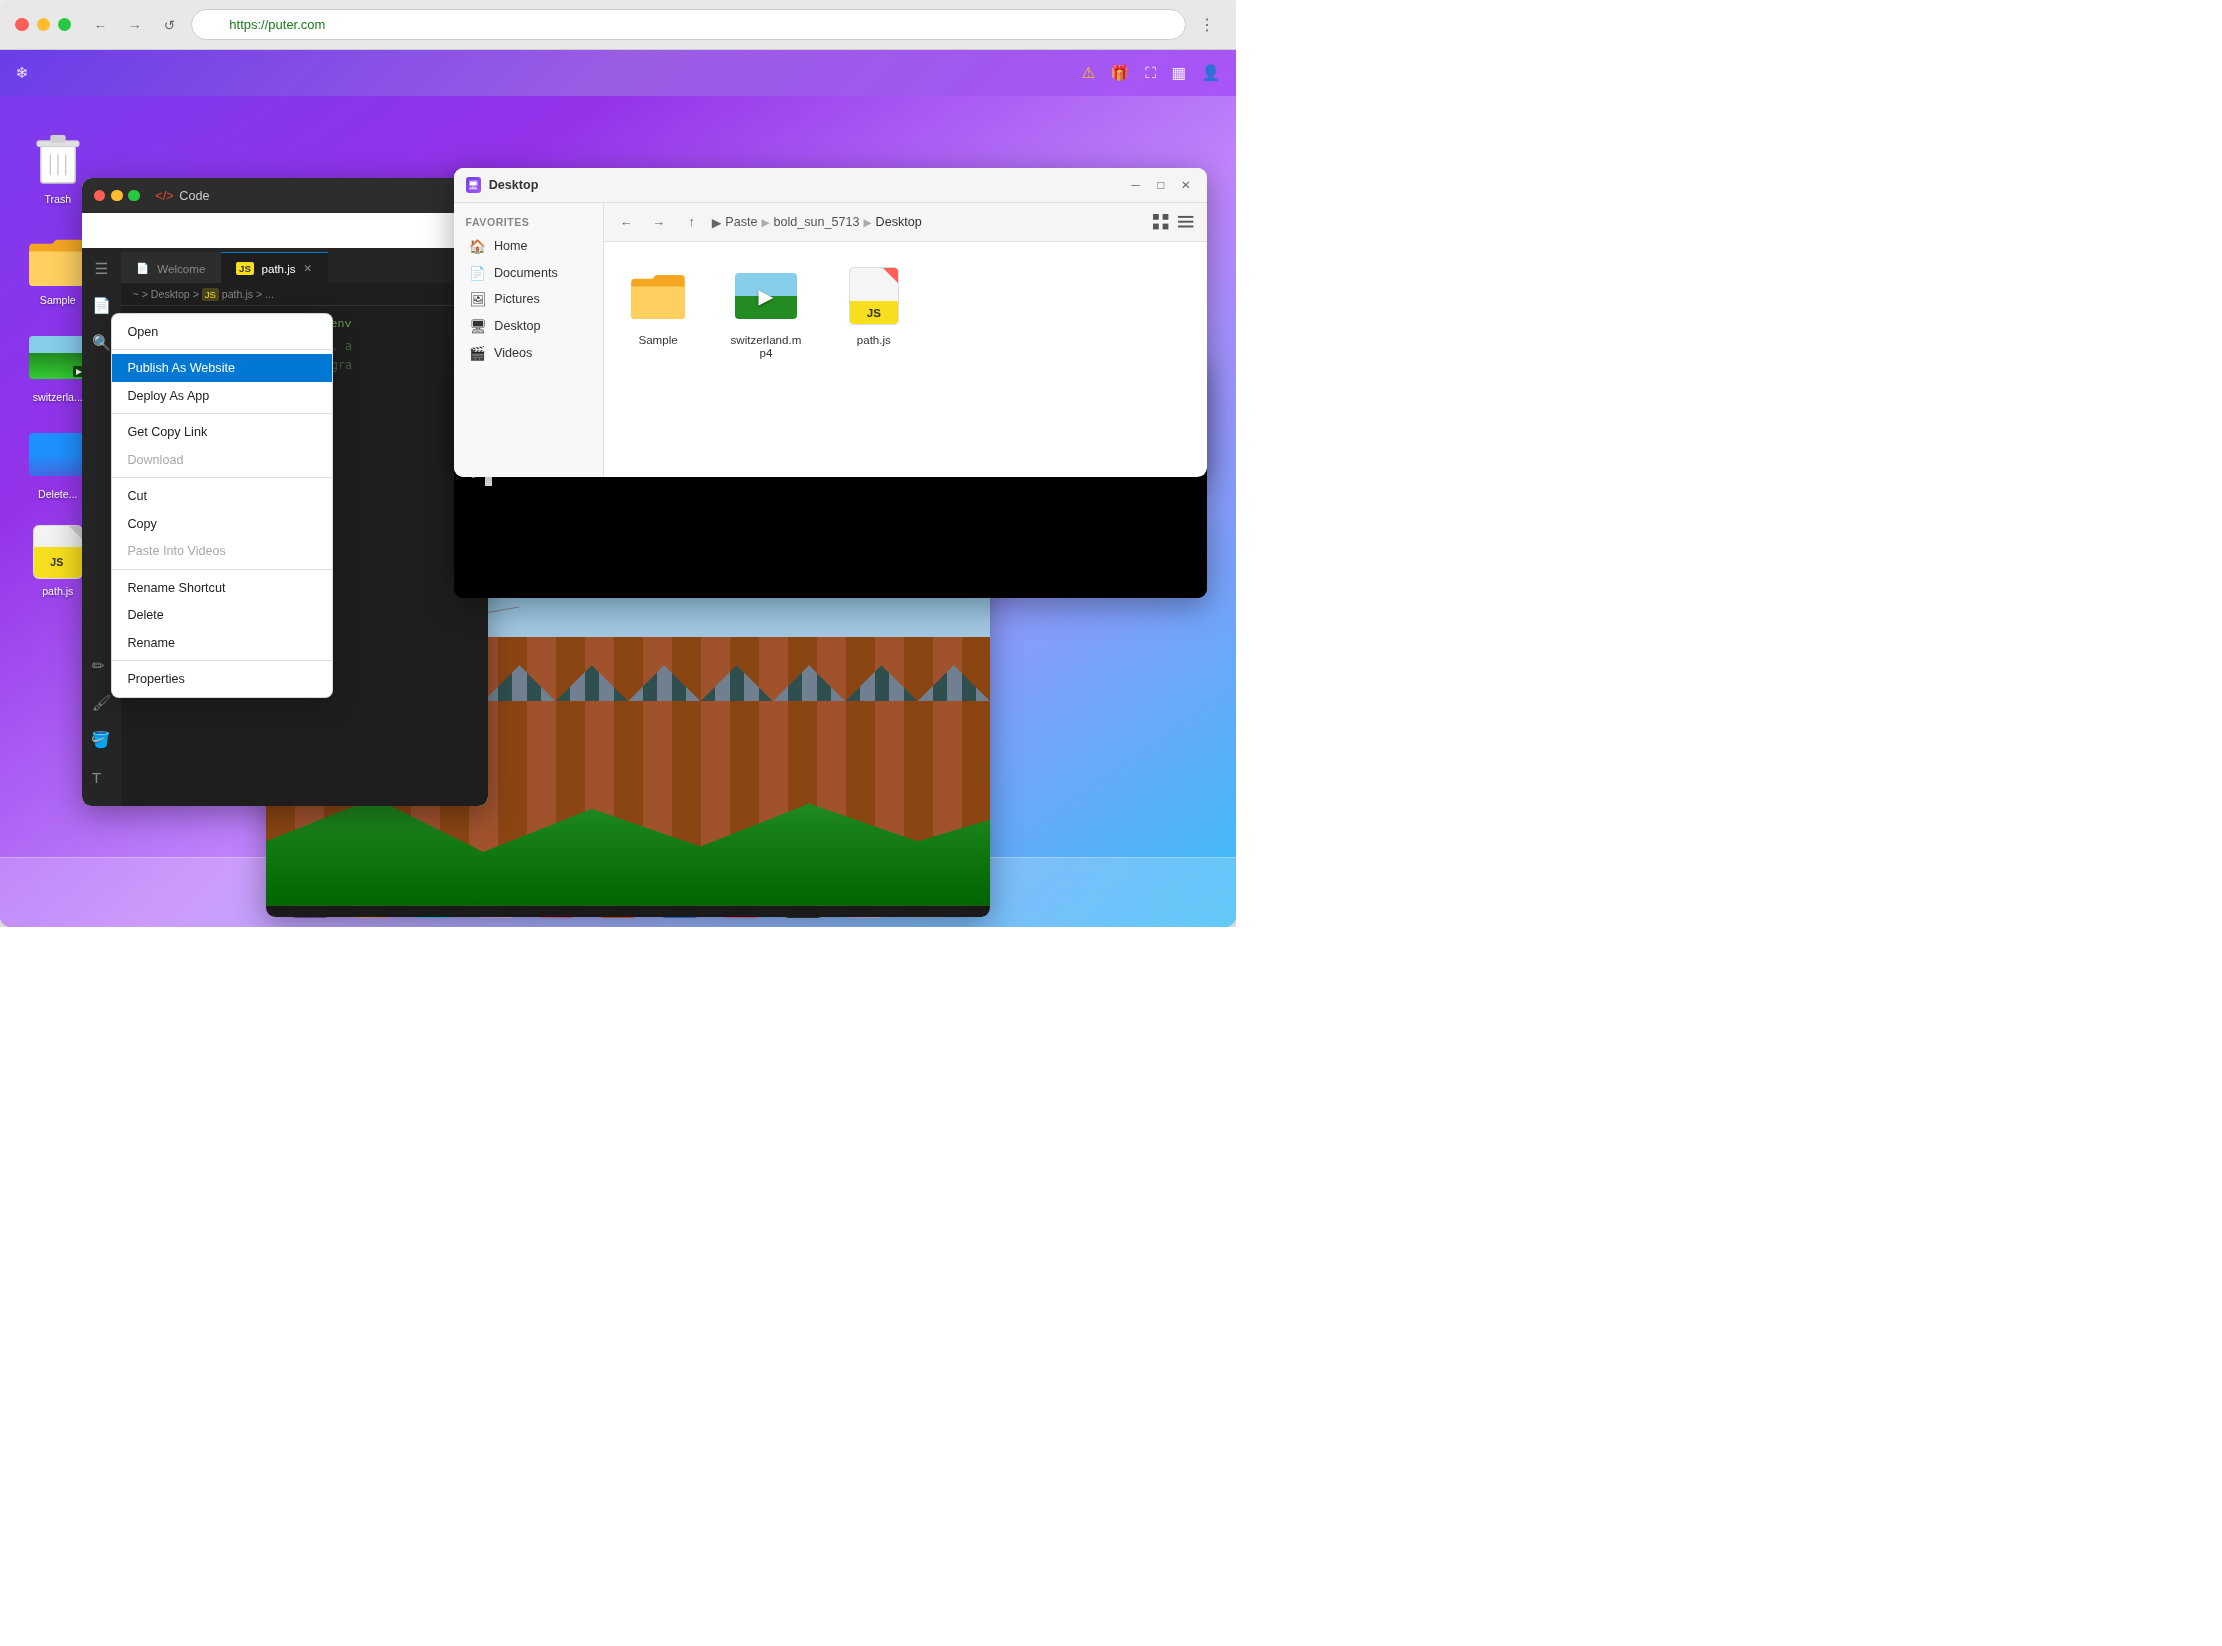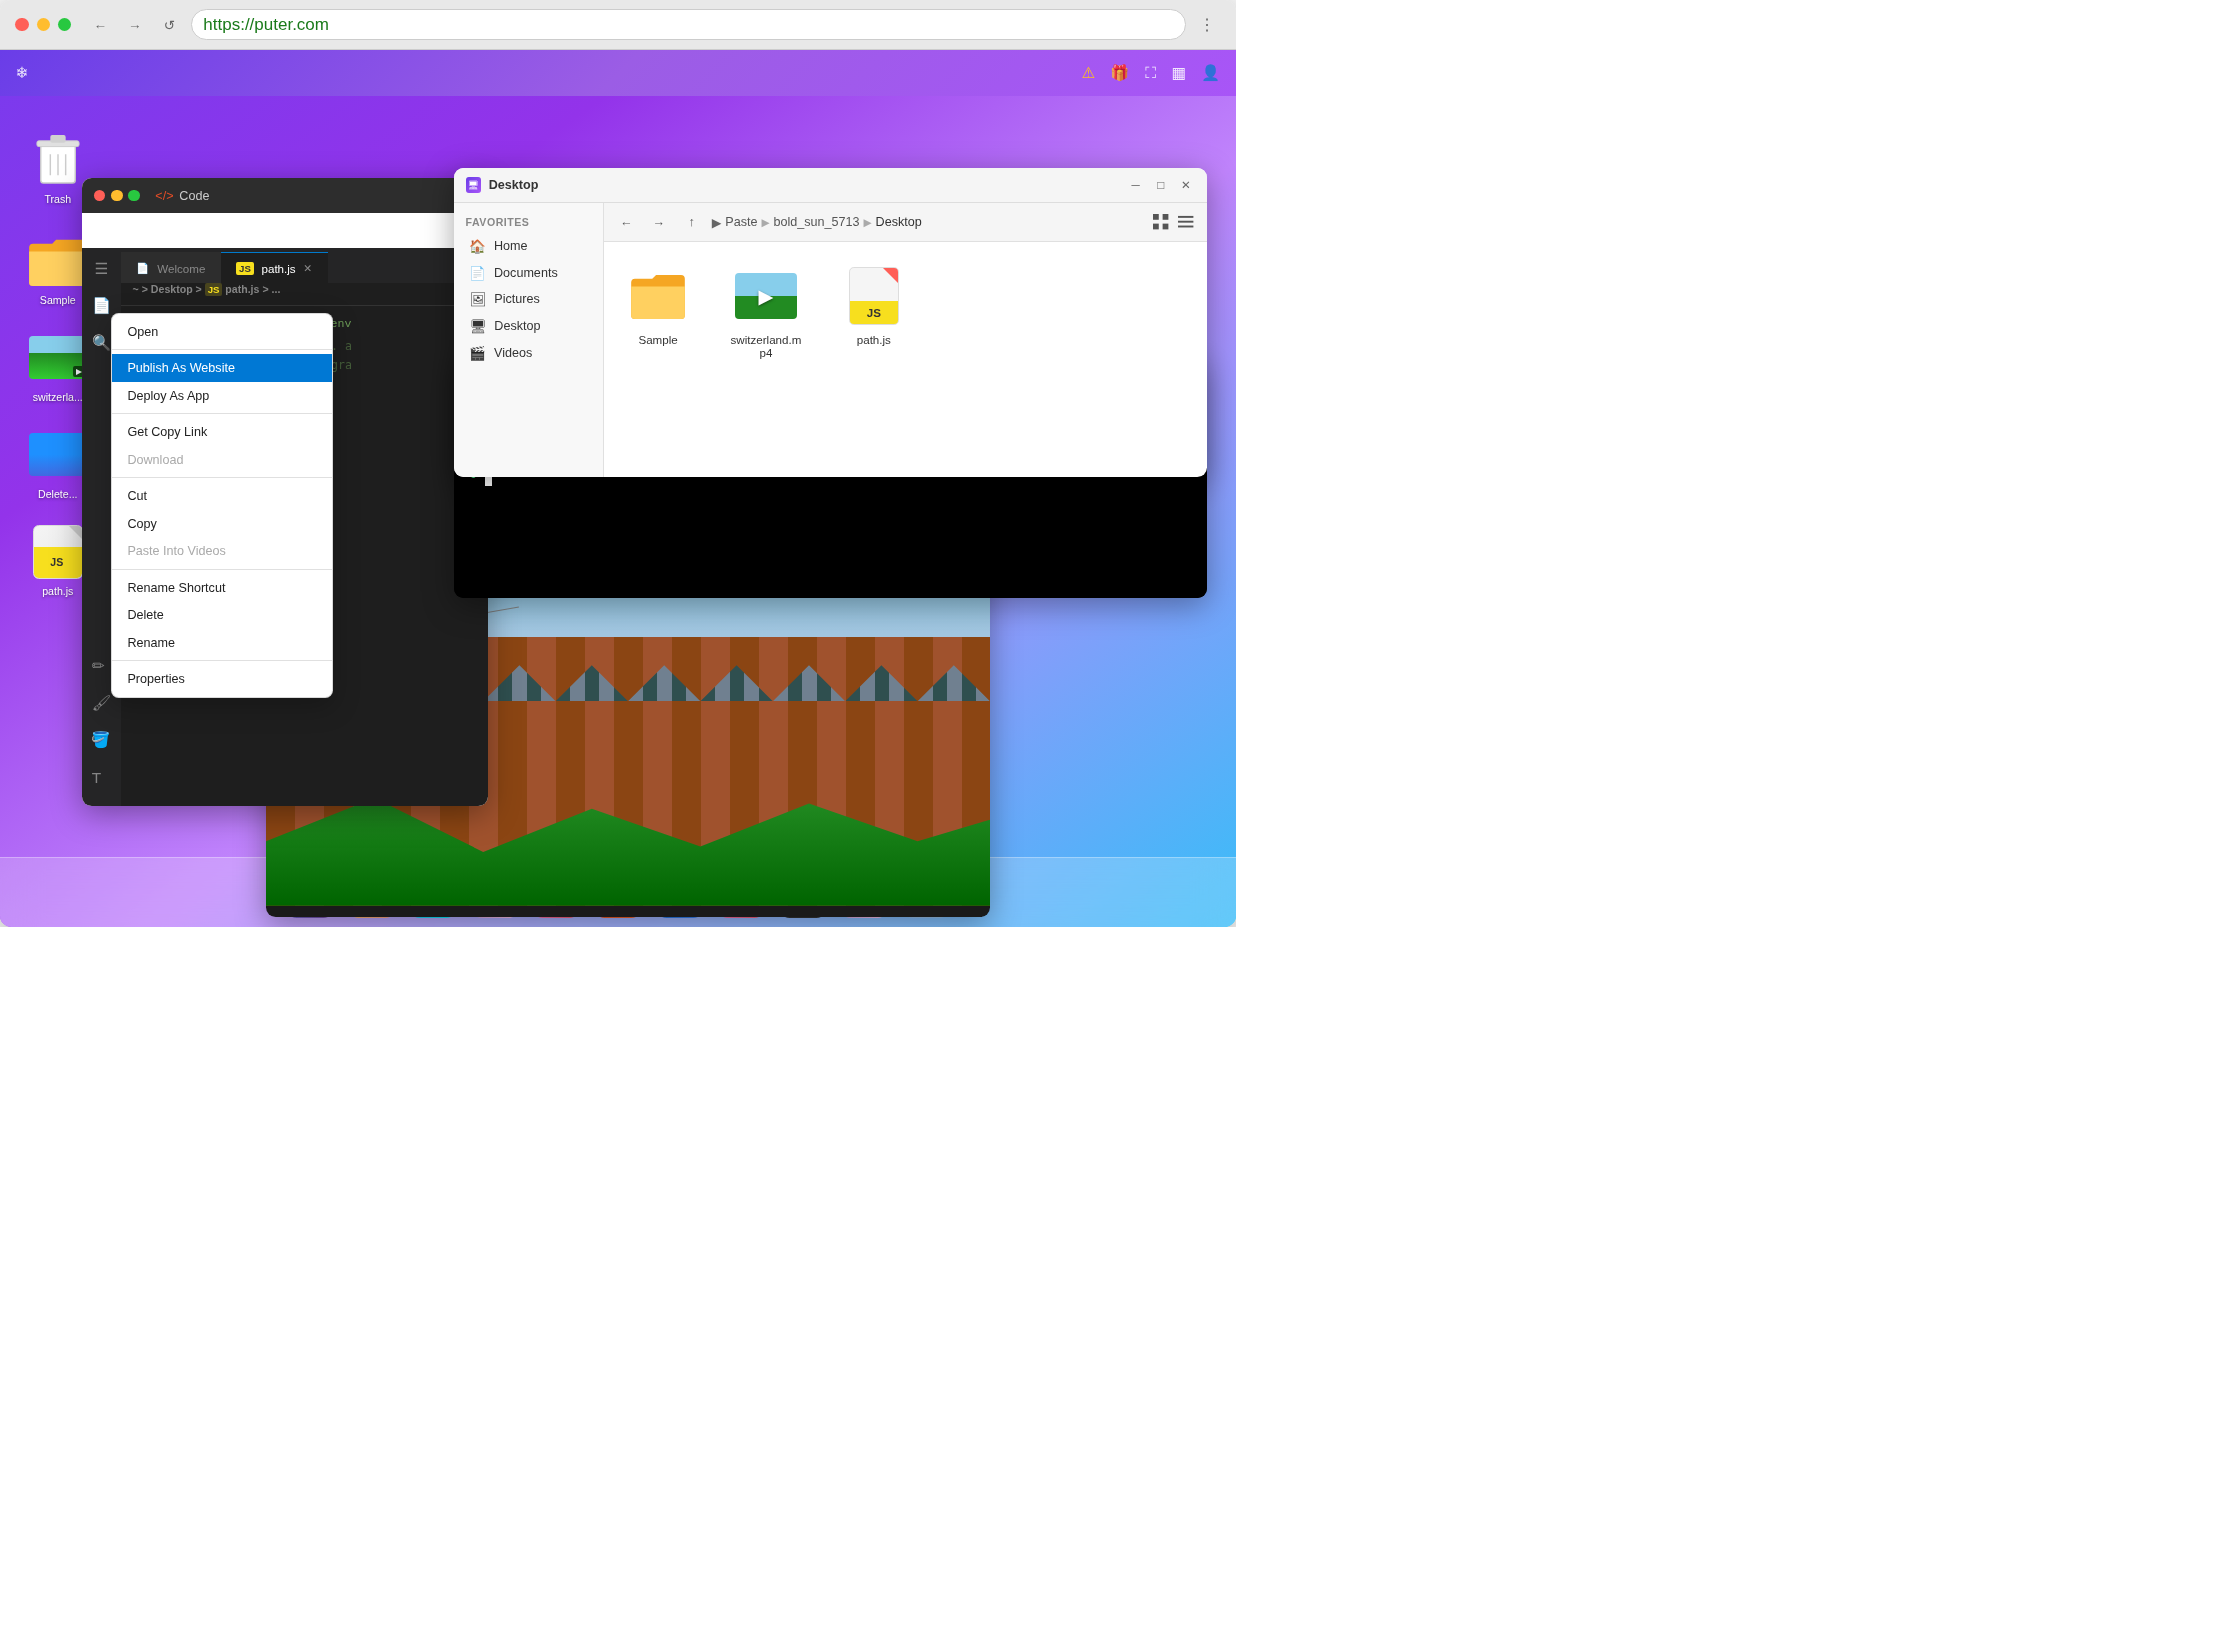--- a/index.html
+++ b/index.html
@@ -69,22 +69,23 @@
       background: #fff;
       border: 1px solid #ccc;
       display: flex;
       align-items: center;
       padding: 0 11.6px;
       gap: 7.7px;
     }
 
     .address-url {
       color: #1a7a1a;
-      font-size: 17px;
+      font-size: 13px;
       font-weight: 500;
+      margin-left: 26px;
     }
 
     .browser-menu-btn {
       width: 27px;
       height: 27px;
       display: flex;
       align-items: center;
       justify-content: center;
       color: #666;
       cursor: pointer;
@@ -301,25 +302,25 @@
     .code-tab-close {
       font-size: 10.6px;
       color: #888;
       cursor: pointer;
     }
 
     .code-breadcrumb {
       height: 23px;
       background: #1e1e1e;
       display: flex;
+      align-items: center;
       padding: 0 11.6px;
       font-size: 10.6px;
       color: #858585;
       border-bottom: 1px solid #333;
-      font-weight: bold;
     }
 
     .code-editor {
       padding: 7.7px 11.6px;
       font-family: 'Courier New', monospace;
       font-size: 11.6px;
     }
 
     .code-line {
       display: flex;

